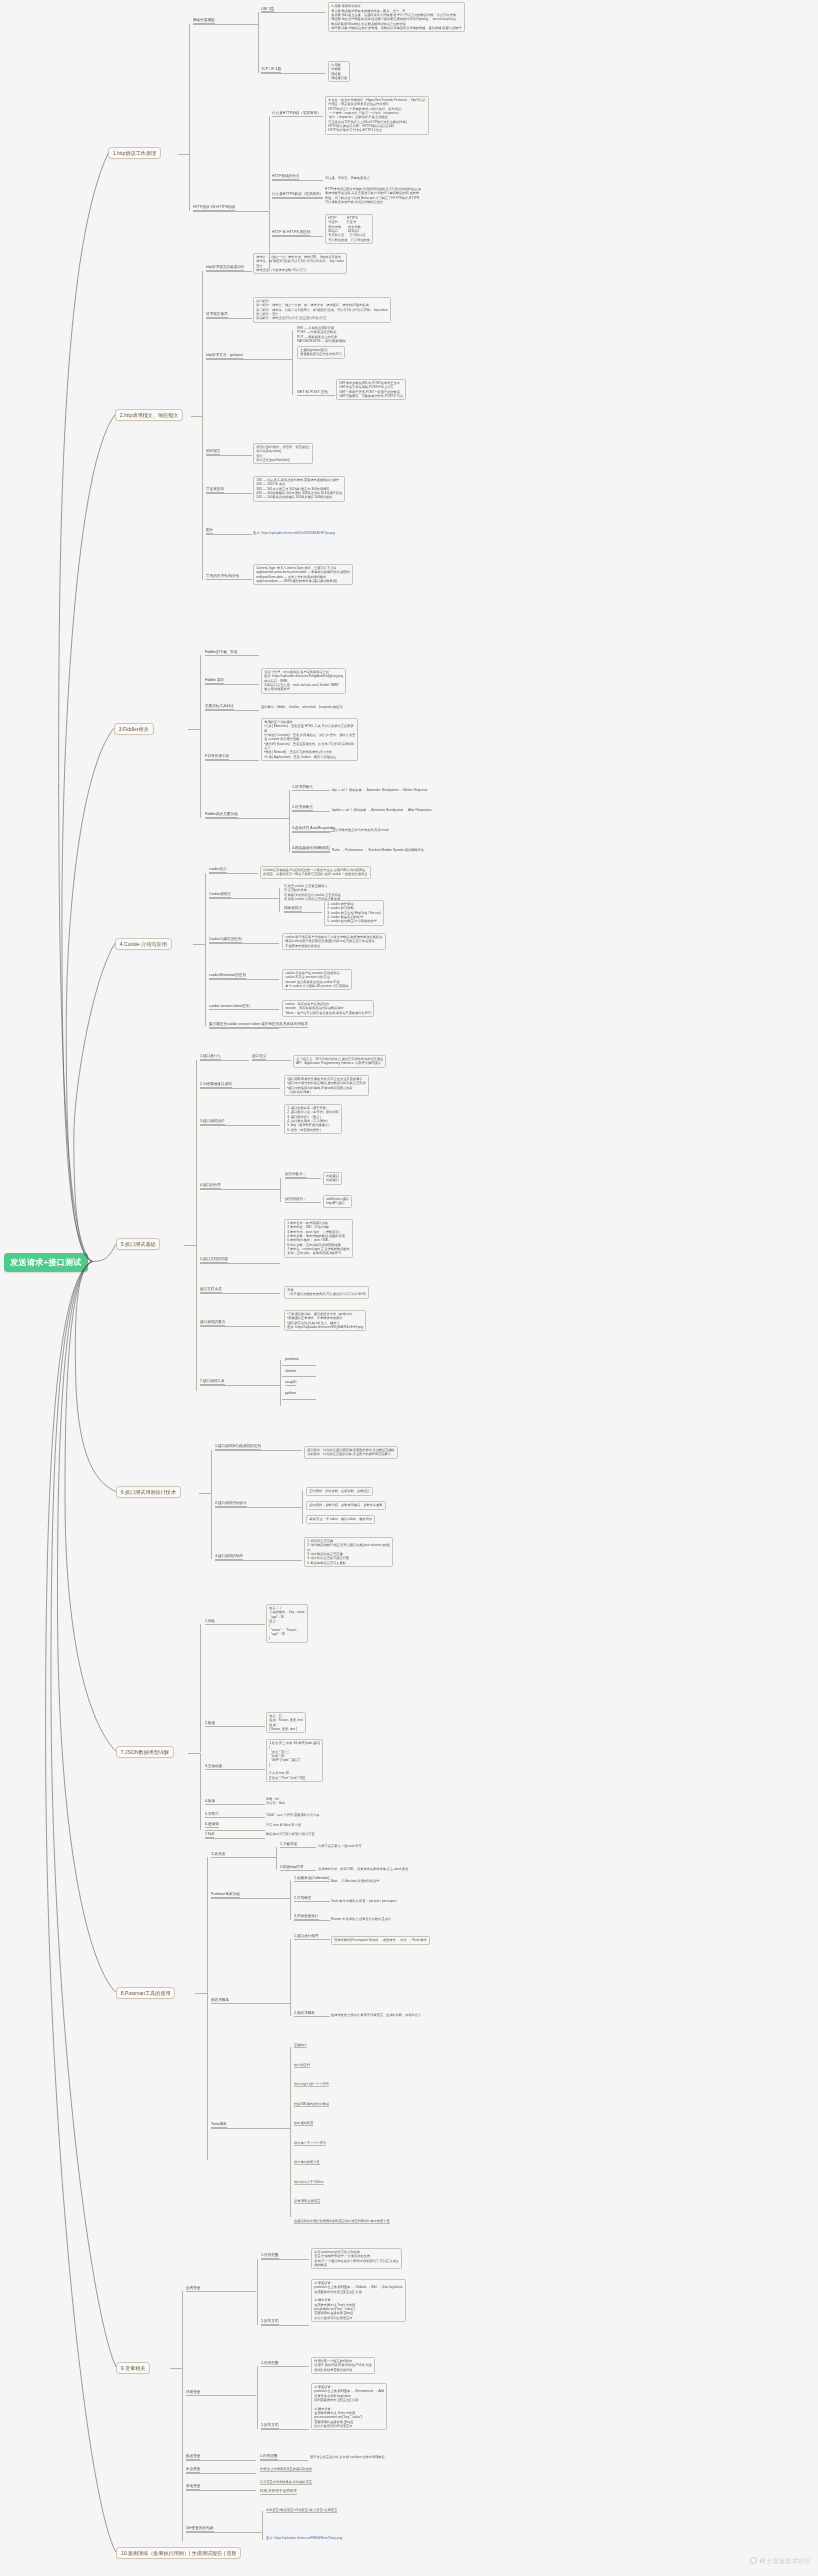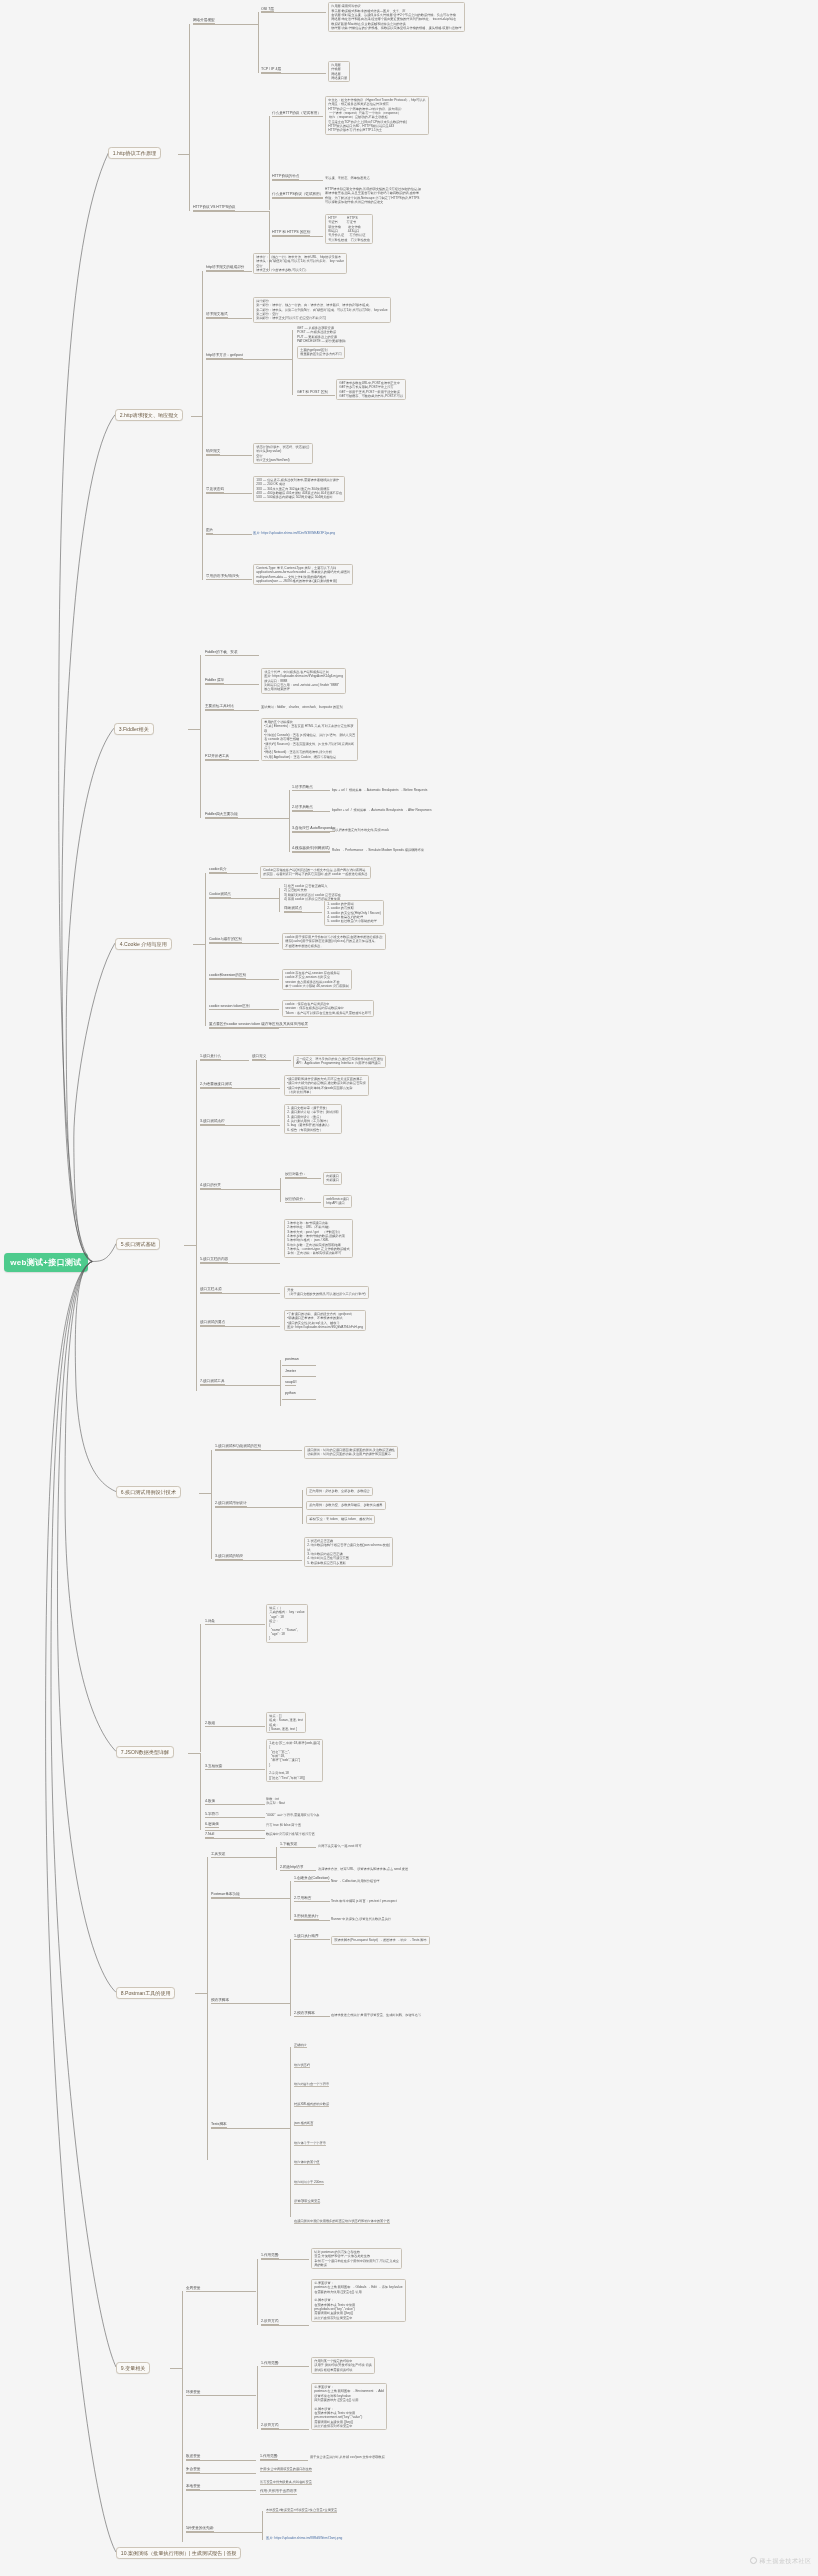--- a/index.html
+++ b/index.html
@@ -87,21 +87,21 @@
   .wm-dot{
     display:inline-block;width:4.9px;height:4.9px;border-radius:50%;
     border:0.8px solid #c9c9c9;margin-right:2.2px;vertical-align:-0.5px;
   }
 </style>
 </head>
 <body>
 
 <div id="mindmap">
 
-  <div class="root-node" style="left:4.3px;top:1253px;">web测试+接口测试</div>
+  <div class="root-node" style="left:4.3px;top:1253px;">发送请求+接口测试</div>
 
   <div class="trunk" style="left:0;top:0;">
     <svg width="819" height="2576" viewBox="0 0 1512 4758">
 
       <path d="M170,2330 C 120,2300 108,1900 108,1400 C 108,900 120,450 200,282"></path>
       <path d="M170,2330 C 120,2310 114,2000 114,1700 C 114,1350 140,860 212,766"></path>
       <path d="M170,2330 C 128,2316 122,2100 122,1900 C 122,1680 150,1420 210,1345"></path>
       <path d="M170,2330 C 140,2322 136,2200 136,2100 C 136,2010 170,1810 212,1742"></path>
       <path d="M170,2330 C 190,2330 200,2326 214,2297"></path>
       <path d="M170,2330 C 140,2340 136,2440 140,2560 C 146,2700 180,2740 214,2755"></path>

